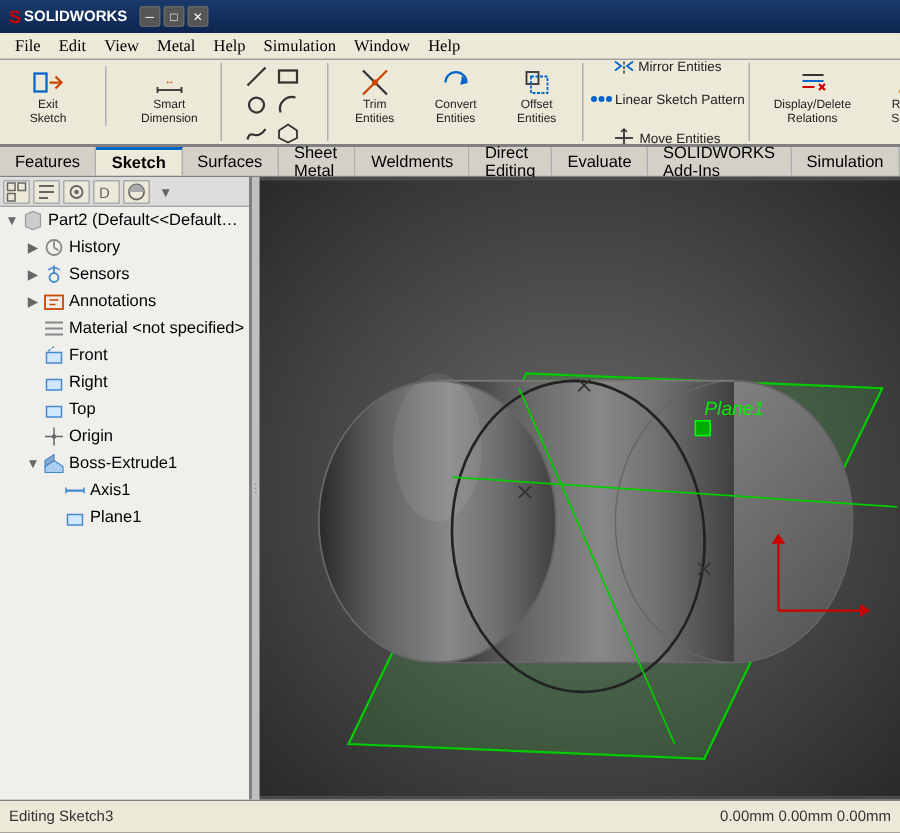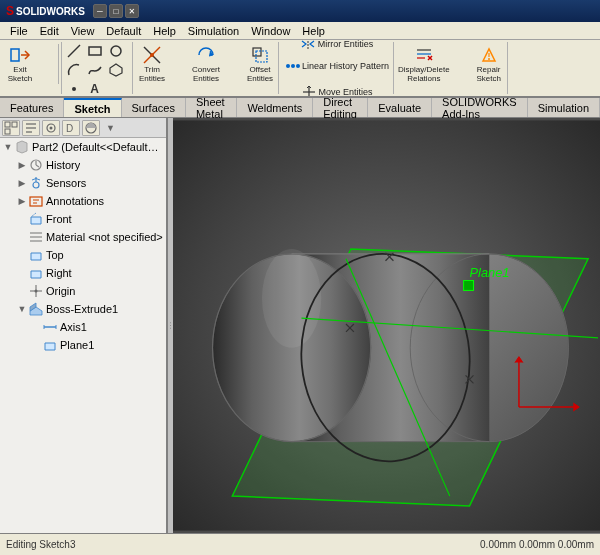--- a/index.html
+++ b/index.html
@@ -30,20 +30,21 @@
 
     
     #menu-bar {
       height: 18px;
       background: #ece9d8;
       display: flex;
       align-items: center;
       padding: 0 4px;
       border-bottom: 1px solid #a0a0a0;
       font-size: 11px;
+      font-family: Liberation Serif, serif;
     }
     #menu-bar .menu-item {
       padding: 0 6px;
       height: 100%;
       display: flex;
       align-items: center;
       cursor: pointer;
       color: #000;
     }
 
@@ -57,21 +58,21 @@
       padding: 2px 2px;
       gap: 1px;
       overflow: hidden;
     }
 
     .toolbar-group {
       display: flex;
       flex-direction: column;
       align-items: center;
       border-right: 1px solid #b0b0b0;
-      padding: 0 0;
+      padding: 0 12px;
       gap: 2px;
     }
 
     .tb-btn {
       display: flex;
       flex-direction: column;
       align-items: center;
       justify-content: center;
       cursor: pointer;
       padding: 2px 3px;
@@ -246,21 +247,21 @@
     <div class="win-btn">─</div>
     <div class="win-btn">□</div>
     <div class="win-btn">✕</div>
   </div>
 </div>
 
 <div id="menu-bar">
 <div class="menu-item">File</div>
     <div class="menu-item">Edit</div>
     <div class="menu-item">View</div>
-    <div class="menu-item">Default</div>
+    <div class="menu-item">Metal</div>
     <div class="menu-item">Help</div>
     <div class="menu-item">Simulation</div>
     <div class="menu-item">Window</div>
     <div class="menu-item">Help</div>
   </div>
 
 <div id="toolbar-area">
 
   <div class="toolbar-group">
     <div class="tb-row">
@@ -268,20 +269,31 @@
         <div class="icon-box">
           <svg width="22" height="22" viewBox="0 0 22 22">
             <rect x="2" y="5" width="8" height="12" fill="none" stroke="#0066cc" stroke-width="1.5"></rect>
             <line x1="12" y1="11" x2="20" y2="11" stroke="#cc4400" stroke-width="1.5"></line>
             <polyline points="16,7 20,11 16,15" fill="none" stroke="#cc4400" stroke-width="1.5"></polyline>
           </svg>
         </div>
         <div class="btn-label">Exit<br>Sketch</div>
       </div>
       <div class="separator-v"></div>
+      <div class="tb-btn">
+        <div class="icon-box">
+          <svg width="22" height="22" viewBox="0 0 22 22">
+            <line x1="3" y1="16" x2="19" y2="16" stroke="#333" stroke-width="1.2"></line>
+            <line x1="3" y1="14" x2="3" y2="18" stroke="#333" stroke-width="1.2"></line>
+            <line x1="19" y1="14" x2="19" y2="18" stroke="#333" stroke-width="1.2"></line>
+            <text x="11" y="12" text-anchor="middle" font-size="7" fill="#cc4400">↔</text>
+          </svg>
+        </div>
+        <div class="btn-label">Smart<br>Dimension</div>
+      </div>
     </div>
   </div>
 
   <div class="toolbar-group" style="min-width:70px;">
     <div class="tb-row" style="flex-wrap:wrap; max-width:68px; gap:1px;">
       <div class="tb-btn-small">
         <div class="icon-s">
           <svg width="16" height="16">
               <line x1="2" y1="14" x2="14" y2="2" stroke="#333" stroke-width="1.5"></line>
             </svg>
@@ -380,21 +392,21 @@
       <span>Mirror Entities</span>
     </div>
     <div class="tb-btn-small" style="padding:2px 4px;">
       <div class="icon-s">
         <svg width="16" height="16">
             <circle cx="4" cy="8" r="2" fill="#0066cc"></circle>
             <circle cx="9" cy="8" r="2" fill="#0066cc"></circle>
             <circle cx="14" cy="8" r="2" fill="#0066cc"></circle>
           </svg>
       </div>
-      <span>Linear History Pattern</span>
+      <span>Linear Sketch Pattern</span>
     </div>
     <div class="separator-h" style="margin:1px 0;"></div>
     <div class="tb-btn-small" style="padding:2px 4px;">
       <div class="icon-s">
         <svg width="16" height="16">
             <line x1="8" y1="2" x2="8" y2="14" stroke="#333" stroke-width="1.2"></line>
             <line x1="2" y1="8" x2="14" y2="8" stroke="#333" stroke-width="1.2"></line>
             <polyline points="6,4 8,2 10,4" fill="none" stroke="#333" stroke-width="1"></polyline>
             <polyline points="6,12 8,14 10,12" fill="none" stroke="#333" stroke-width="1"></polyline>
           </svg>
@@ -528,62 +540,62 @@
               <line x1="5" y1="7" x2="11" y2="7" stroke="#cc4400" stroke-width="1"></line>
               <line x1="5" y1="10" x2="9" y2="10" stroke="#cc4400" stroke-width="1"></line>
             </svg>
         </span>
         <span class="tree-label">Annotations</span>
       </div>
 
       <div class="tree-item">
         <span style="width:14px;"></span>
         <span class="tree-expand"> </span>
-        <span class="tree-icon icon-plane">
-          <svg width="16" height="16" viewBox="0 0 16 16">
-              <path d="M3,6 L13,6 L13,13 L3,13 Z" fill="#d0e8ff" stroke="#4488cc" stroke-width="1"></path>
-              <line x1="8" y1="2" x2="3" y2="6" stroke="#4488cc" stroke-width="0.8" stroke-dasharray="2,1"></line>
-            </svg>
-        </span>
-        <span class="tree-label">Front</span>
-      </div>
-
-      <div class="tree-item">
-        <span style="width:14px;"></span>
-        <span class="tree-expand"> </span>
         <span class="tree-icon icon-material">
           <svg width="16" height="16" viewBox="0 0 16 16">
               <line x1="2" y1="4" x2="14" y2="4" stroke="#888" stroke-width="1.2"></line>
               <line x1="2" y1="8" x2="14" y2="8" stroke="#888" stroke-width="1.2"></line>
               <line x1="2" y1="12" x2="14" y2="12" stroke="#888" stroke-width="1.2"></line>
             </svg>
         </span>
         <span class="tree-label">Material &lt;not specified&gt;</span>
       </div>
 
       <div class="tree-item">
         <span style="width:14px;"></span>
         <span class="tree-expand"> </span>
         <span class="tree-icon icon-plane">
           <svg width="16" height="16" viewBox="0 0 16 16">
               <path d="M3,6 L13,6 L13,13 L3,13 Z" fill="#d0e8ff" stroke="#4488cc" stroke-width="1"></path>
-            </svg>
-        </span>
-        <span class="tree-label">Top</span>
+              <line x1="8" y1="2" x2="3" y2="6" stroke="#4488cc" stroke-width="0.8" stroke-dasharray="2,1"></line>
+            </svg>
+        </span>
+        <span class="tree-label">Front</span>
       </div>
 
       <div class="tree-item">
         <span style="width:14px;"></span>
         <span class="tree-expand"> </span>
         <span class="tree-icon icon-plane">
           <svg width="16" height="16" viewBox="0 0 16 16">
               <path d="M3,6 L13,6 L13,13 L3,13 Z" fill="#d0e8ff" stroke="#4488cc" stroke-width="1"></path>
             </svg>
         </span>
         <span class="tree-label">Right</span>
+      </div>
+
+      <div class="tree-item">
+        <span style="width:14px;"></span>
+        <span class="tree-expand"> </span>
+        <span class="tree-icon icon-plane">
+          <svg width="16" height="16" viewBox="0 0 16 16">
+              <path d="M3,6 L13,6 L13,13 L3,13 Z" fill="#d0e8ff" stroke="#4488cc" stroke-width="1"></path>
+            </svg>
+        </span>
+        <span class="tree-label">Top</span>
       </div>
 
       <div class="tree-item">
         <span style="width:14px;"></span>
         <span class="tree-expand"> </span>
         <span class="tree-icon" style="color:#666;">
           <svg width="16" height="16" viewBox="0 0 16 16">
               <line x1="8" y1="2" x2="8" y2="14" stroke="#666" stroke-width="1"></line>
               <line x1="2" y1="8" x2="14" y2="8" stroke="#666" stroke-width="1"></line>
               <circle cx="8" cy="8" r="1.5" fill="#666"></circle>

